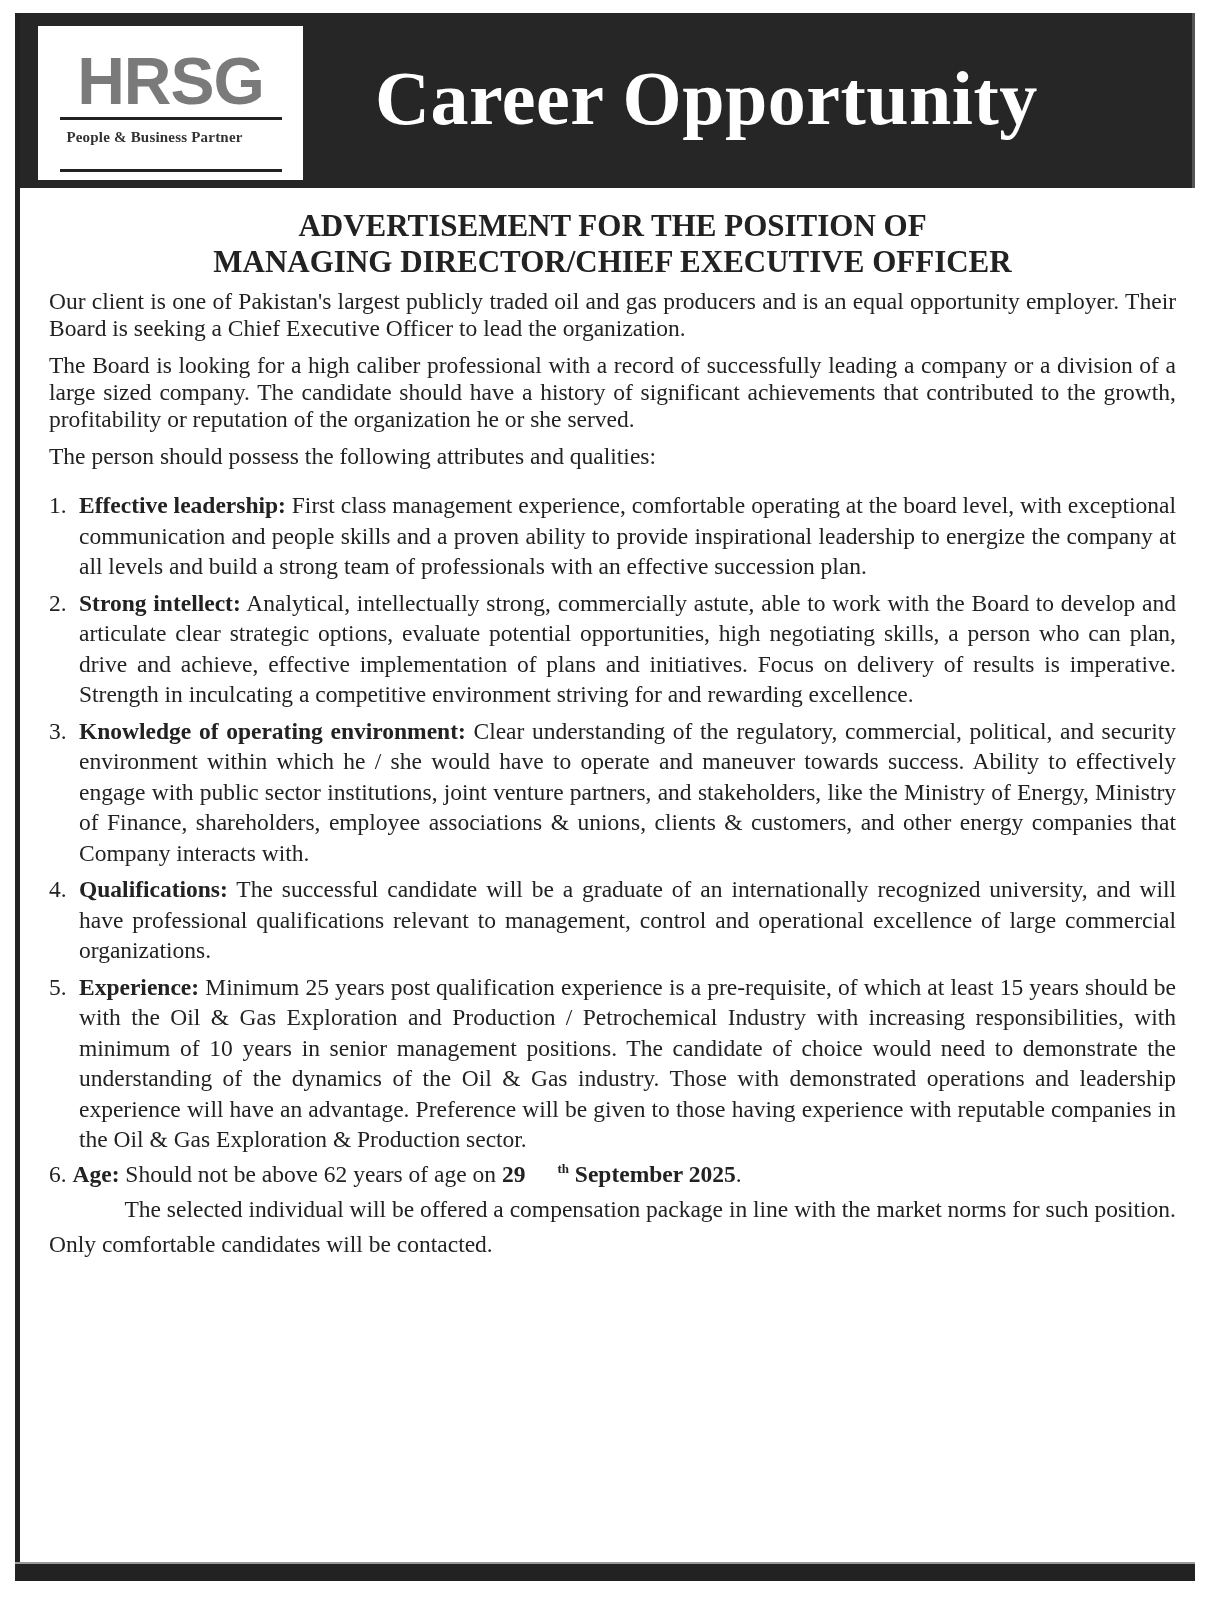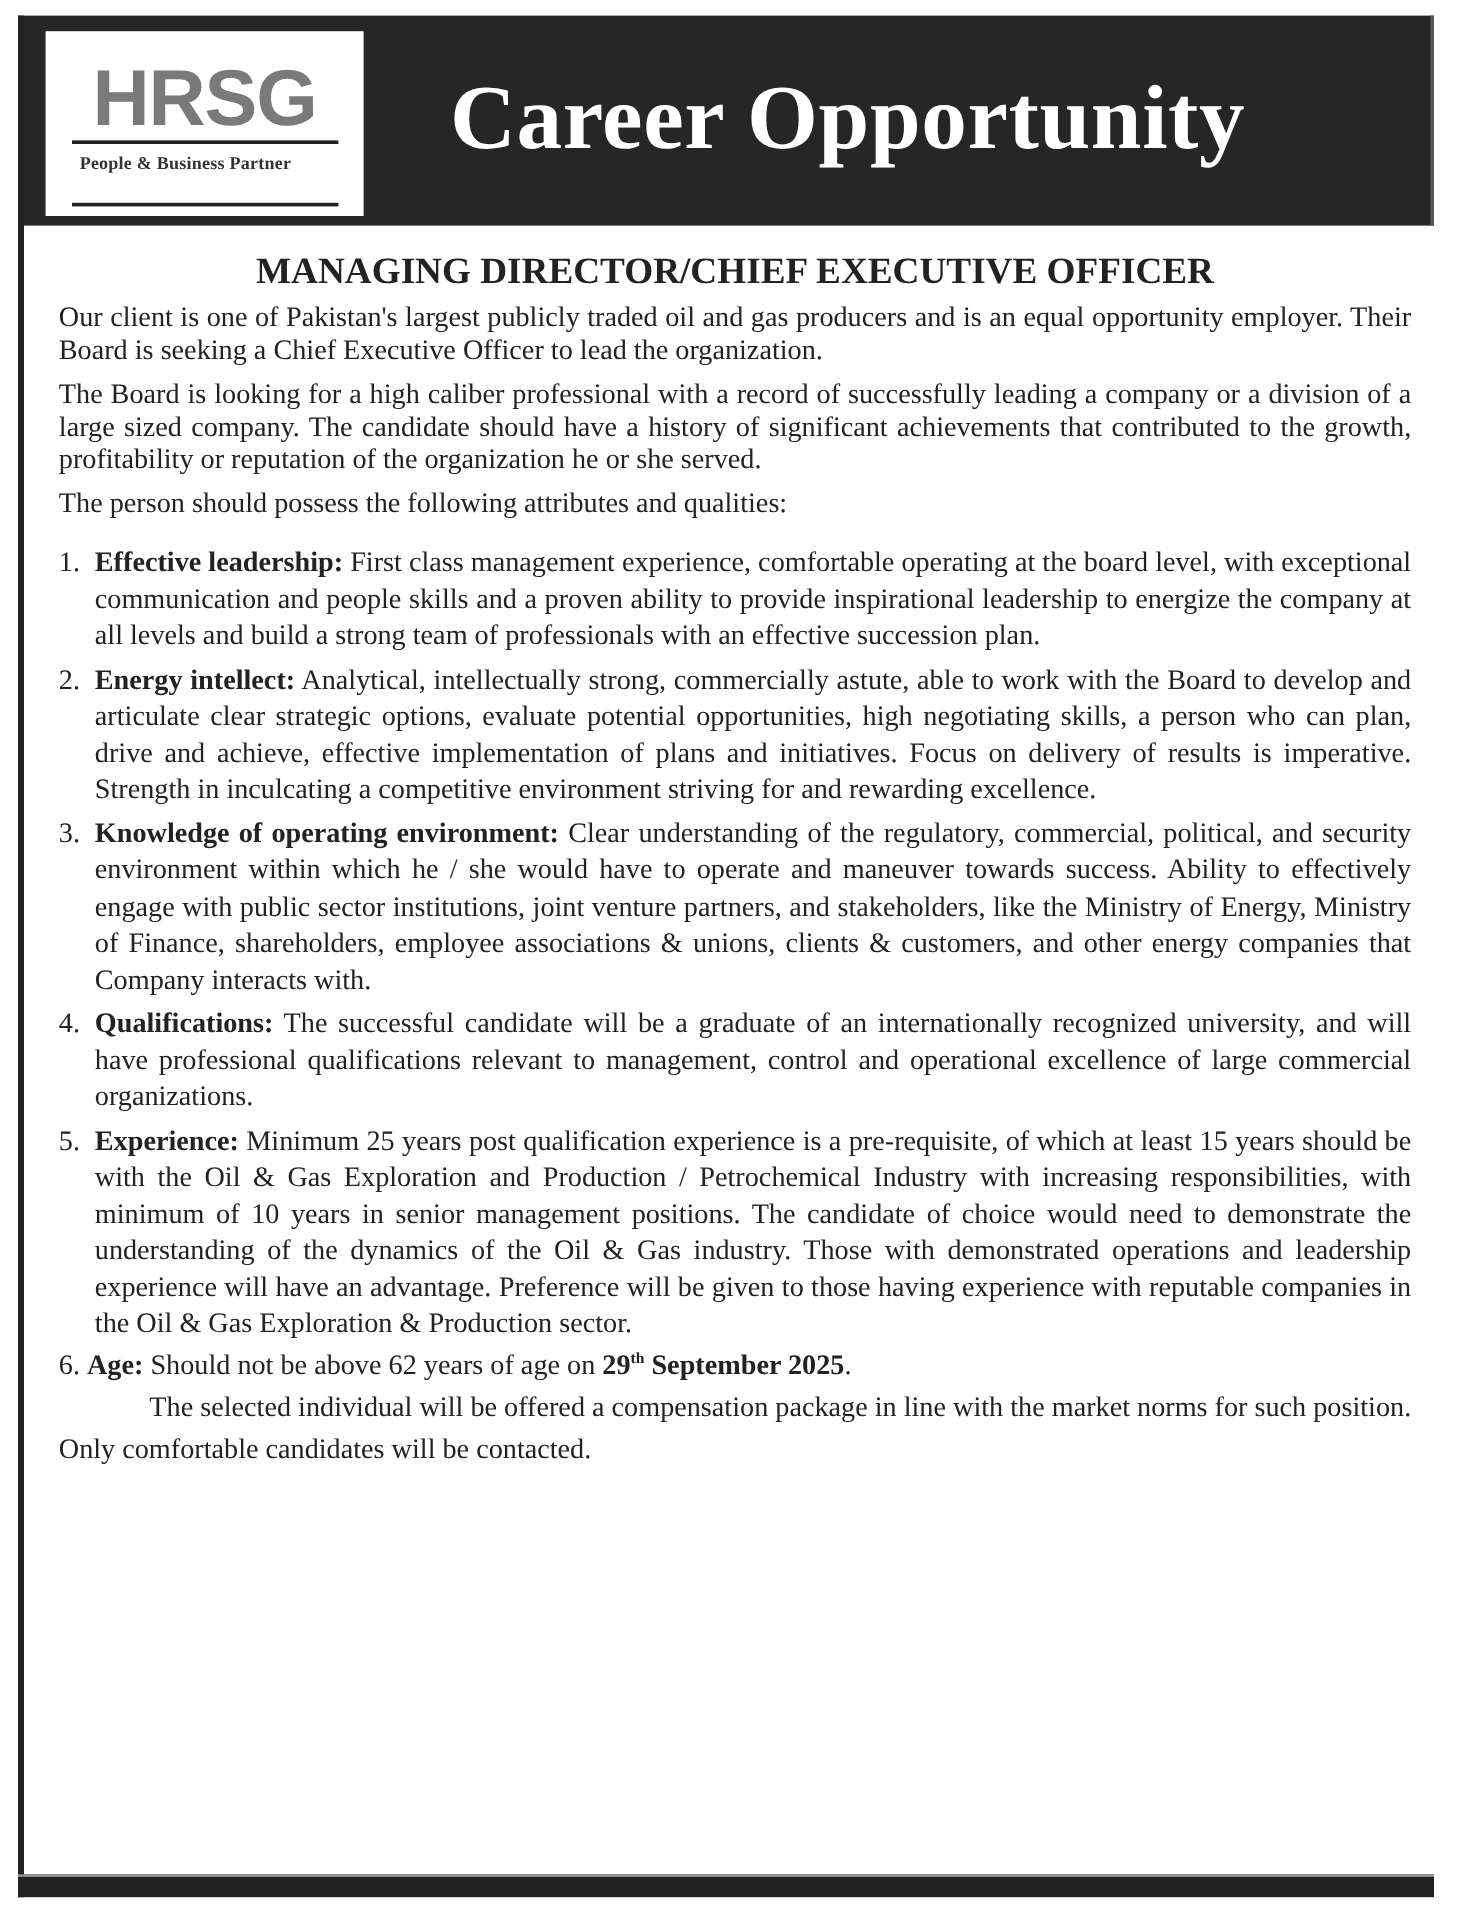--- a/index.html
+++ b/index.html
@@ -20,21 +20,21 @@
   .header-title { position: absolute; left: 360px; top: 40px; font-size: 76px; font-weight: bold;
                   color: #fff; line-height: 90px; white-space: nowrap; letter-spacing: 0.5px; }
   .content { position: absolute; left: 34px; top: 190px; width: 1127px; font-size: 23.5px; line-height: 27px; }
   .ad-title { text-align: center; font-weight: bold; font-size: 31px; line-height: 36px; margin: 5px 0 8px 0; color: #222; }
   p { margin: 0 0 10px 0; text-align: justify; }
   ol.attrs { list-style: none; margin: 0; padding: 0; }
   ol.attrs li { position: relative; padding-left: 30px; text-align: justify; line-height: 30.5px; margin-bottom: 6px; }
   ol.attrs li .num { position: absolute; left: 0; top: 0; }
   .b { font-weight: bold; }
   .link { font-weight: bold; text-decoration: underline; color: #222; }
-  sup { font-size: 13px; line-height: 0; vertical-align: super; }
+  sup { font-size: 13px; line-height: 0; vertical-align: super; margin-left: 32px; }
   .footer-bar { position: absolute; left: 0; top: 1549px; width: 1180px; height: 19px; background: #222;
                 border-top: 2px solid #9a9a9a; box-sizing: border-box; }
 </style>
 </head>
 <body>
 
 <div class="frame">
   <div class="header">
     <div class="logo-box">
       <div class="logo-text">HRSG</div>
@@ -42,36 +42,37 @@
       <div class="logo-tagline">People &amp; Business Partner</div>
       <div class="logo-rule2"></div>
     </div>
     <div class="header-title">Career Opportunity</div>
   </div>
 
   <div class="left-rule"></div>
 
   <div class="content">
     <div class="ad-title">
+      <div>ADVERTISEMENT FOR THE POSITION OF</div>
       <div>MANAGING DIRECTOR/CHIEF EXECUTIVE OFFICER</div>
     </div>
 
     <p>Our client is one of Pakistan's largest publicly traded oil and gas producers and is an equal opportunity employer. Their Board is seeking a Chief Executive Officer to lead the organization.</p>
     <p>The Board is looking for a high caliber professional with a record of successfully leading a company or a division of a large sized company. The candidate should have a history of significant achievements that contributed to the growth, profitability or reputation of the organization he or she served.</p>
     <p style="margin-bottom:20px">The person should possess the following attributes and qualities:</p>
 
     <ol class="attrs">
       <li>
         <span class="num">1.</span>
         <span class="b">Effective leadership:</span>
         <span>First class management experience, comfortable operating at the board level, with exceptional communication and people skills and a proven ability to provide inspirational leadership to energize the company at all levels and build a strong team of professionals with an effective succession plan.</span>
       </li>
       <li>
         <span class="num">2.</span>
-        <span class="b">Energy intellect:</span>
+        <span class="b">Strong intellect:</span>
         <span>Analytical, intellectually strong, commercially astute, able to work with the Board to develop and articulate clear strategic options, evaluate potential opportunities, high negotiating skills, a person who can plan, drive and achieve, effective implementation of plans and initiatives. Focus on delivery of results is imperative. Strength in inculcating a competitive environment striving for and rewarding excellence.</span>
       </li>
       <li>
         <span class="num">3.</span>
         <span class="b">Knowledge of operating environment:</span>
         <span>Clear understanding of the regulatory, commercial, political, and security environment within which he / she would have to operate and maneuver towards success. Ability to effectively engage with public sector institutions, joint venture partners, and stakeholders, like the Ministry of Energy, Ministry of Finance, shareholders, employee associations &amp; unions, clients &amp; customers, and other energy companies that Company interacts with.</span>
       </li>
       <li>
         <span class="num">4.</span>
         <span class="b">Qualifications:</span>

